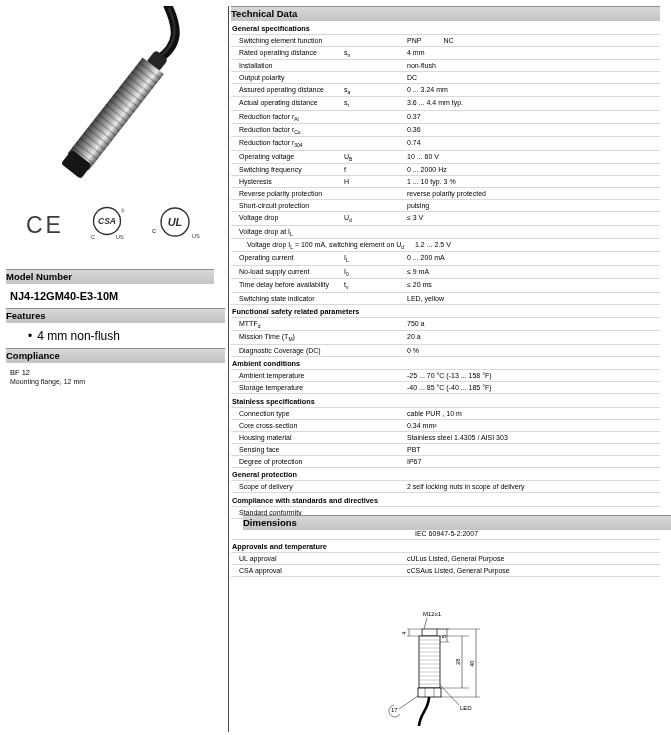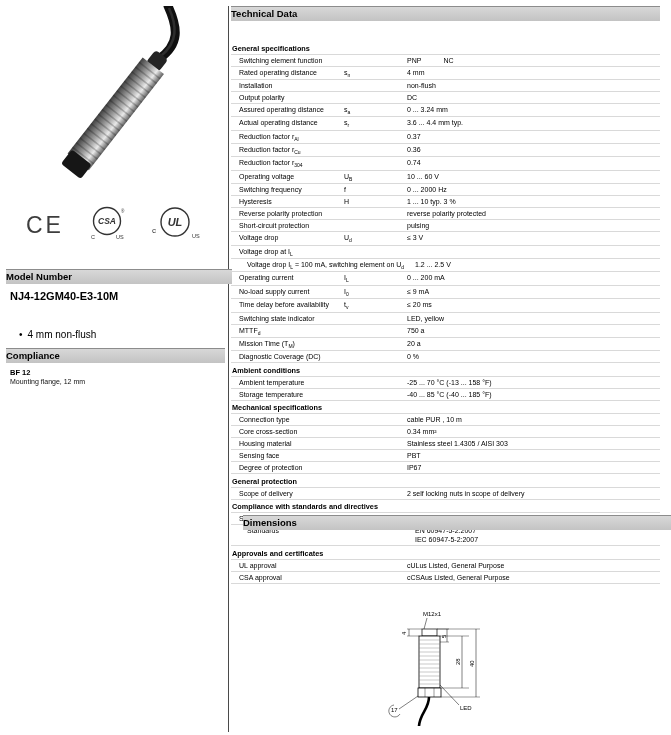--- a/index.html
+++ b/index.html
@@ -5,32 +5,32 @@
   *{margin:0;padding:0;box-sizing:border-box}
   html,body{width:671px;height:735px;background:#fff;font-family:"Liberation Sans",sans-serif;color:#000;overflow:hidden}
   .page{position:absolute;inset:0;background:#fff}
   .divider{position:absolute;left:228px;top:6px;width:1px;height:726px;background:#4a4a4a}
 
   .hbar{background:linear-gradient(#d8d8d8,#c3c3c3);border-top:1px solid #8c8c8c;height:15px;line-height:14px;font-weight:bold;font-size:9.5px;}
 
   .left-col{position:absolute;left:6px;top:6px;width:219px;height:726px}
   .product{position:absolute;left:12px;top:0;width:192px;height:196px}
   .logos{position:absolute;left:18px;top:198px;width:190px;height:42px}
-  .mn-bar{position:absolute;top:263px;left:0;width:226px}
+  .mn-bar{position:absolute;top:263px;left:0;width:208px}
   .mn-value{position:absolute;top:284px;left:4px;font-size:11px;font-weight:bold}
   .ft-bar{position:absolute;top:302px;left:0;width:219px}
-  .ft-item{position:absolute;top:323px;left:13px;font-size:10px}
+  .ft-item{position:absolute;top:323px;left:22px;font-size:12px}
   .ft-item::before{content:"•";margin-right:5px}
   .ac-bar{position:absolute;top:342px;left:0;width:219px}
-  .ac-name{position:absolute;top:362px;left:4px;font-size:7.5px;font-weight:bold}
+  .ac-name{position:absolute;top:362px;left:4px;font-size:7.5px;font-weight:normal}
   .ac-desc{position:absolute;top:372px;left:4px;font-size:7px;color:#111}
 
   .right-col{position:absolute;left:231px;top:6px;width:429px;height:726px}
   .tech-bar{width:429px}
-  .tech-table{margin-top:20px;font-size:7px;line-height:9px}
+  .tech-table{margin-top:0;font-size:7px;line-height:9px}
   .sec-title{font-weight:bold;font-size:7.3px;padding:2.5px 0 1px 1px;border-bottom:1px solid #d9d9d9}
   .row{display:grid;grid-template-columns:104px 64px auto;padding:1px 0 1px 8px;border-bottom:1px solid #d9d9d9;min-height:9.5px}
   .row .cell{overflow:visible}
   .row .sym{padding-left:1px}
   .row .value{white-space:pre-line}
   .row.indent{padding-left:16px}
   .row.indent .label{grid-column:1/3}
   .value2{margin-left:22px}
   sub{font-size:5px;line-height:1}
 
@@ -79,20 +79,21 @@
         <text x="128" y="29" font-size="8" fill="#333">c</text>
         <circle cx="151" cy="18" r="14" fill="none" stroke="#333" stroke-width="1.4"></circle>
         <text x="151" y="22" font-size="11" font-weight="bold" font-style="italic" text-anchor="middle" fill="#333">UL</text>
         <text x="168" y="34" font-size="5.5" fill="#333">US</text>
       </g>
     </svg>
 
     <div class="hbar mn-bar">Model Number</div>
     <div class="mn-value">NJ4-12GM40-E3-10M</div>
 
+    <div class="hbar ft-bar">Features</div>
     <div class="ft-item">4 mm non-flush</div>
 
     <div class="hbar ac-bar">Compliance</div>
     <div class="ac-name">BF 12</div>
     <div class="ac-desc">Mounting flange, 12 mm</div>
   </div>
 
   <div class="right-col">
     <div class="hbar tech-bar">Technical Data</div>
 
@@ -195,20 +196,21 @@
         <div class="row">
           <div class="cell label">Time delay before availability</div>
           <div class="cell sym">t<sub>v</sub></div>
           <div class="cell value">≤ 20 ms</div>
         </div>
         <div class="row">
           <div class="cell label">Switching state indicator</div>
           <div class="cell sym"></div>
           <div class="cell value">LED, yellow</div>
         </div>
+        <div class="sec-title">Functional safety related parameters</div>
         <div class="row">
           <div class="cell label">MTTF<sub>d</sub></div>
           <div class="cell sym"></div>
           <div class="cell value">750 a</div>
         </div>
         <div class="row">
           <div class="cell label">Mission Time (T<sub>M</sub>)</div>
           <div class="cell sym"></div>
           <div class="cell value">20 a</div>
         </div>
@@ -221,21 +223,21 @@
         <div class="row">
           <div class="cell label">Ambient temperature</div>
           <div class="cell sym"></div>
           <div class="cell value">-25 ... 70 °C (-13 ... 158 °F)</div>
         </div>
         <div class="row">
           <div class="cell label">Storage temperature</div>
           <div class="cell sym"></div>
           <div class="cell value">-40 ... 85 °C (-40 ... 185 °F)</div>
         </div>
-        <div class="sec-title">Mechanical specifications</div>
+        <div class="sec-title">Stainless specifications</div>
         <div class="row">
           <div class="cell label">Connection type</div>
           <div class="cell sym"></div>
           <div class="cell value">cable PUR , 10 m</div>
         </div>
         <div class="row">
           <div class="cell label">Core cross-section</div>
           <div class="cell sym"></div>
           <div class="cell value">0.34 mm²</div>
         </div>
@@ -264,21 +266,21 @@
         <div class="row subhead">
           <div class="cell label">Standard conformity</div>
           <div class="cell sym"></div>
           <div class="cell value"></div>
         </div>
         <div class="row indent">
           <div class="cell label">Standards</div>
           <div class="cell value">EN 60947-5-2:2007
 IEC 60947-5-2:2007</div>
         </div>
-        <div class="sec-title">Approvals and certificates</div>
+        <div class="sec-title">Approvals and temperature</div>
         <div class="row">
           <div class="cell label">UL approval</div>
           <div class="cell sym"></div>
           <div class="cell value">cULus Listed, General Purpose</div>
         </div>
         <div class="row">
           <div class="cell label">CSA approval</div>
           <div class="cell sym"></div>
           <div class="cell value">cCSAus Listed, General Purpose</div>
         </div>

